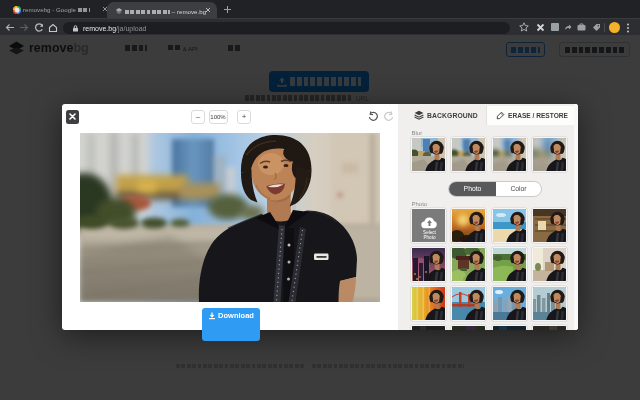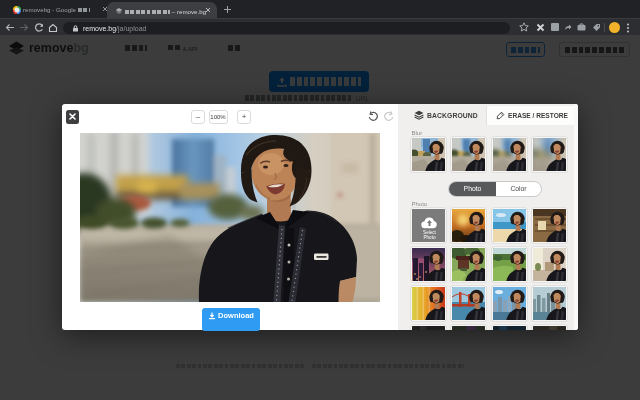--- a/index.html
+++ b/index.html
@@ -17,21 +17,21 @@
 
 #page{position:absolute;left:0;top:35px;width:640px;height:365px;background:#fff}
 #hdr{position:absolute;left:0;top:0;width:640px;height:27px;background:#fff}
 #ovl{position:absolute;left:0;top:35px;width:640px;height:365px;background:rgba(0,0,0,0.765)}
 
 #modal{position:absolute;left:61.5px;top:104px;width:516.5px;height:226px;background:#fff;border-radius:3px;box-shadow:0 6px 30px rgba(0,0,0,.5)}
 #panel{position:absolute;right:0;top:0;width:180px;height:226px;background:#f0efed;border-radius:0 3px 3px 0;overflow:hidden}
 .zbtn{position:absolute;top:6px;height:13.5px;background:#fff;border:1px solid #dbdbdb;border-radius:3px;color:#4a4a4a;text-align:center;line-height:12px;font-size:8px}
 .th{position:absolute;width:35px;height:35px;border-radius:2px;overflow:hidden;background:#888;border:1px solid rgba(255,255,255,.92);box-shadow:0 0 0 0.6px #d5d4d1}
 .th svg{position:absolute;left:0;top:0}
-#dlbtn{position:absolute;left:140.5px;top:204px;width:58px;height:23px;background:#2f9bf2;border-radius:3px;color:#fff;font-weight:bold;font-size:7.5px;text-align:center;line-height:16.5px}
+#dlbtn{position:absolute;left:140.5px;top:204px;width:58px;height:33px;background:#2f9bf2;border-radius:3px;color:#fff;font-weight:bold;font-size:7.5px;text-align:center;line-height:16.5px}
 .seg{position:absolute;left:50px;top:77px;width:94px;height:15.5px;border:1px solid #c9c9c9;border-radius:8px;background:#fff;overflow:hidden}
 .lbl{position:absolute;font-size:6px;color:#8b8b8b}
 </style></head><body>
 <div id="stage">
 
 <div id="tabbar">
   <div class="tab1">
     <svg class="abs" style="left:7px;top:5.5px" width="8" height="8" viewBox="0 0 10 10">
           <circle cx="5" cy="5" r="4.2" fill="#e8eaed"></circle>
           <circle cx="5" cy="5" r="4.2" fill="none" stroke="#4285f4" stroke-width="2" stroke-dasharray="6.6 26"></circle>

